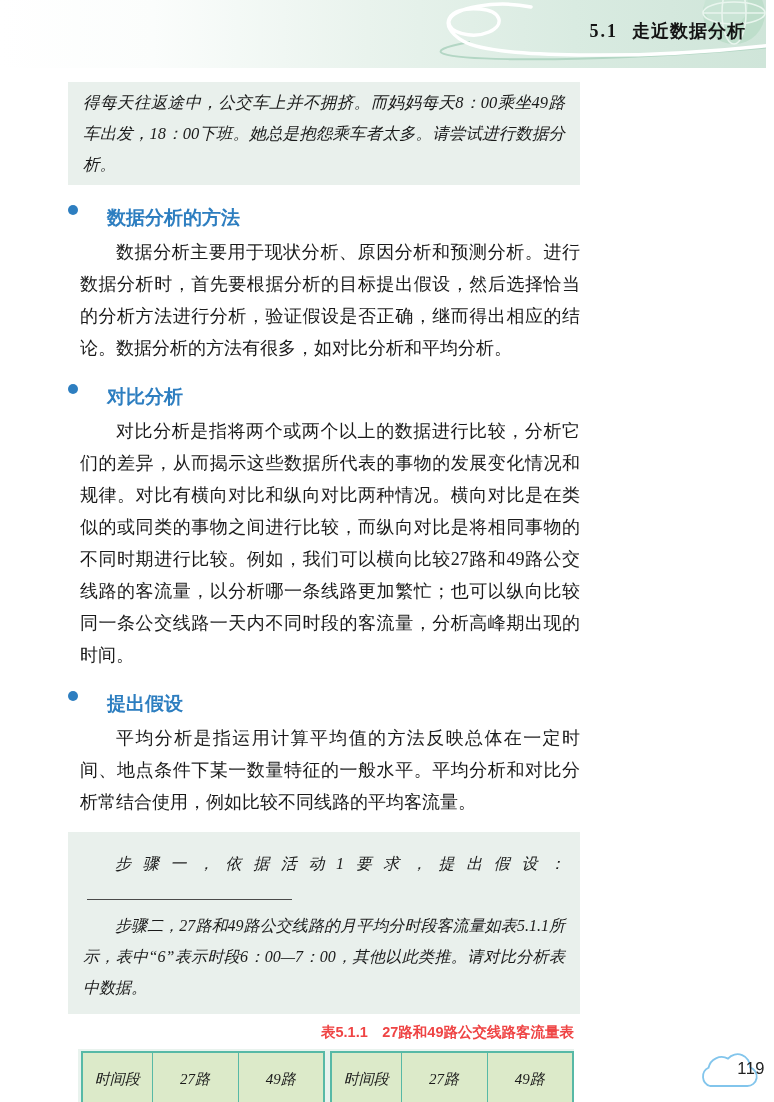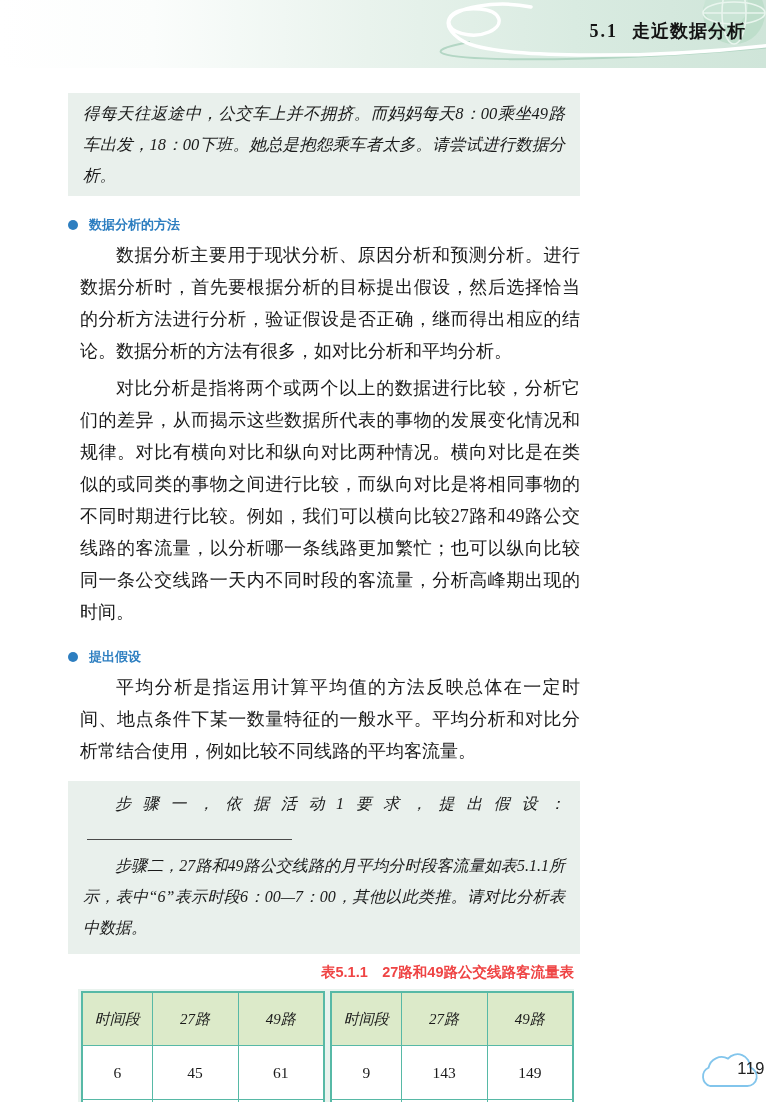--- a/index.html
+++ b/index.html
@@ -10,31 +10,31 @@
   .band{position:absolute;top:0;left:0;width:766px;height:68px;overflow:hidden;
         background:linear-gradient(90deg,#ffffff 0%,#fbfdfc 20%,#e9f3ed 48%,#d9ebe1 75%,#cfe5d9 100%);}
   .band svg{position:absolute;top:0;left:0;}
   .band-title{position:absolute;top:19px;right:20px;font-size:18px;font-weight:bold;
         color:#141414;letter-spacing:1px;white-space:nowrap;}
   .band-title .num{margin-right:14px;letter-spacing:2px;}
 
   
   .content{position:absolute;left:68px;top:68px;width:512px;}
 
-  .intro-box{margin-top:25px;background:#e9f0ec;padding:5px 15px;
+  .intro-box{margin-top:14px;background:#e9f0ec;padding:5px 15px;
         font-style:italic;font-size:16.5px;line-height:31px;text-align:justify;}
 
-  .sec{margin:20px 0 0 0;display:flex;align-items:center;gap:11px;
+  .sec{margin:20px 0 0 0;display:flex;align-items:flex-start;gap:29px;
         font-family:"Liberation Sans","DejaVu Sans",sans-serif;
-        font-size:13px;font-weight:600;color:#2d7ec0;}
+        font-size:19px;font-weight:600;color:#2d7ec0;}
   .bullet{width:10px;height:10px;border-radius:50%;background:#2d7ec0;flex:0 0 auto;}
 
   .body-p{margin:5px 0 0 12px;font-size:18px;line-height:32px;text-align:justify;text-indent:2em;}
 
-  .steps-box{margin-top:14px;background:#e9f0ec;padding:7px 15px 11px 15px;
+  .steps-box{margin-top:14px;background:#e9f0ec;padding:16px 15px 11px 15px;
         font-style:italic;font-size:16px;line-height:31px;}
   .steps-box p{margin:0;text-indent:2em;text-align:justify;}
   .blank{display:inline-block;width:205px;height:1em;border-bottom:1.5px solid #4a4a4a;
         vertical-align:baseline;margin-left:4px;}
 
   
   .table-block{margin-top:9px;width:516px;}
   .tbl-caption{width:496px;margin-left:10px;text-align:right;
         font-family:"Liberation Sans","DejaVu Sans",sans-serif;
         font-size:14.5px;font-weight:bold;color:#ef4444;}
@@ -86,20 +86,24 @@
     <div class="intro-box">
       <span>得每天往返途中，公交车上并不拥挤。而妈妈每天8：00乘坐49路车出发，18：00下班。她总是抱怨乘车者太多。请尝试进行数据分析。</span>
     </div>
 
     <h2 class="sec">
       <span class="bullet"></span>
       <span>数据分析的方法</span>
     </h2>
     <p class="body-p">数据分析主要用于现状分析、原因分析和预测分析。进行数据分析时，首先要根据分析的目标提出假设，然后选择恰当的分析方法进行分析，验证假设是否正确，继而得出相应的结论。数据分析的方法有很多，如对比分析和平均分析。</p>
 
+    <h2 class="sec">
+      <span class="bullet"></span>
+      <span>对比分析</span>
+    </h2>
     <p class="body-p">对比分析是指将两个或两个以上的数据进行比较，分析它们的差异，从而揭示这些数据所代表的事物的发展变化情况和规律。对比有横向对比和纵向对比两种情况。横向对比是在类似的或同类的事物之间进行比较，而纵向对比是将相同事物的不同时期进行比较。例如，我们可以横向比较27路和49路公交线路的客流量，以分析哪一条线路更加繁忙；也可以纵向比较同一条公交线路一天内不同时段的客流量，分析高峰期出现的时间。</p>
 
     <h2 class="sec">
       <span class="bullet"></span>
       <span>提出假设</span>
     </h2>
     <p class="body-p">平均分析是指运用计算平均值的方法反映总体在一定时间、地点条件下某一数量特征的一般水平。平均分析和对比分析常结合使用，例如比较不同线路的平均客流量。</p>
 
     <div class="steps-box">
       <p><span>步骤一，依据活动1要求，提出假设：</span><span class="blank"></span></p>

